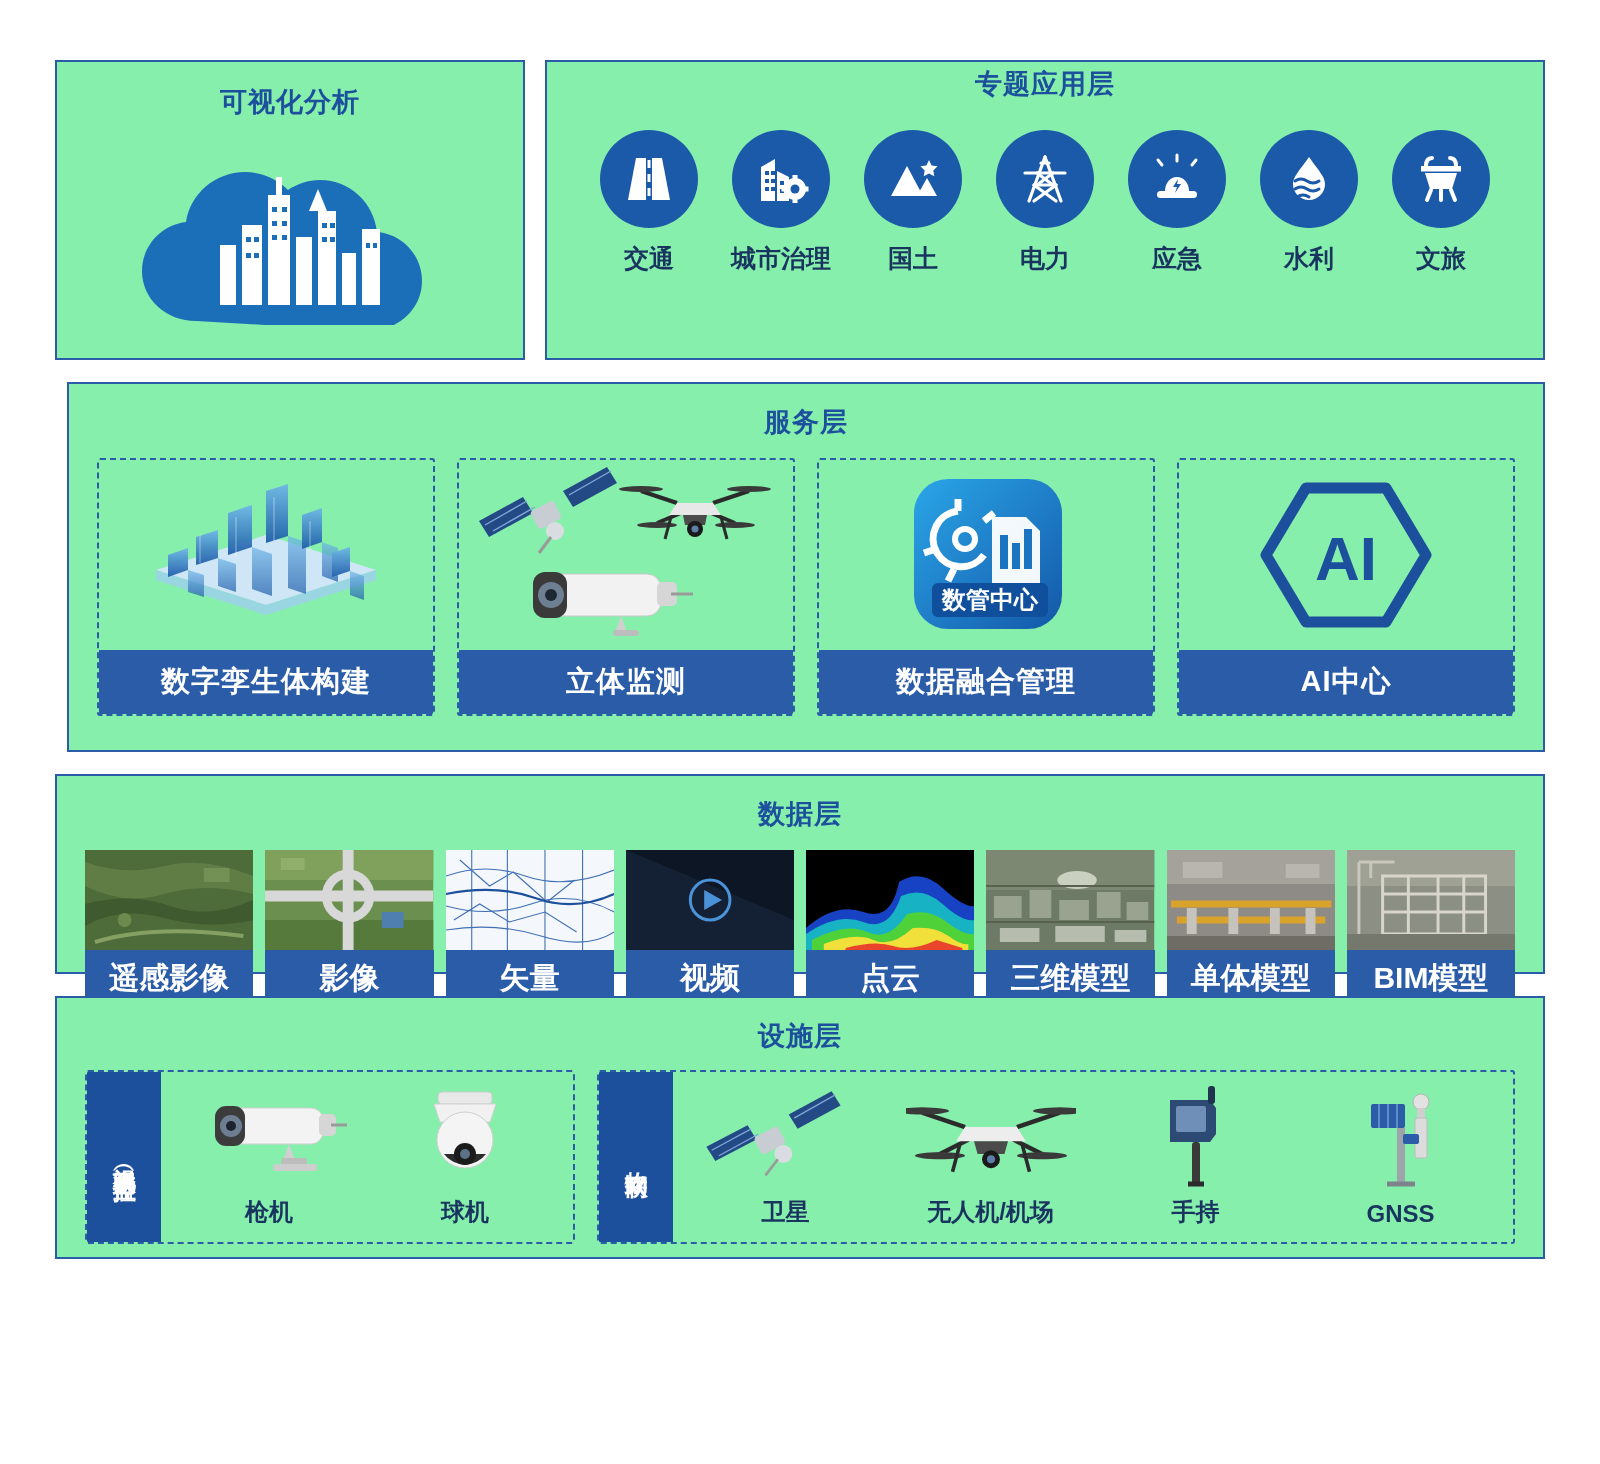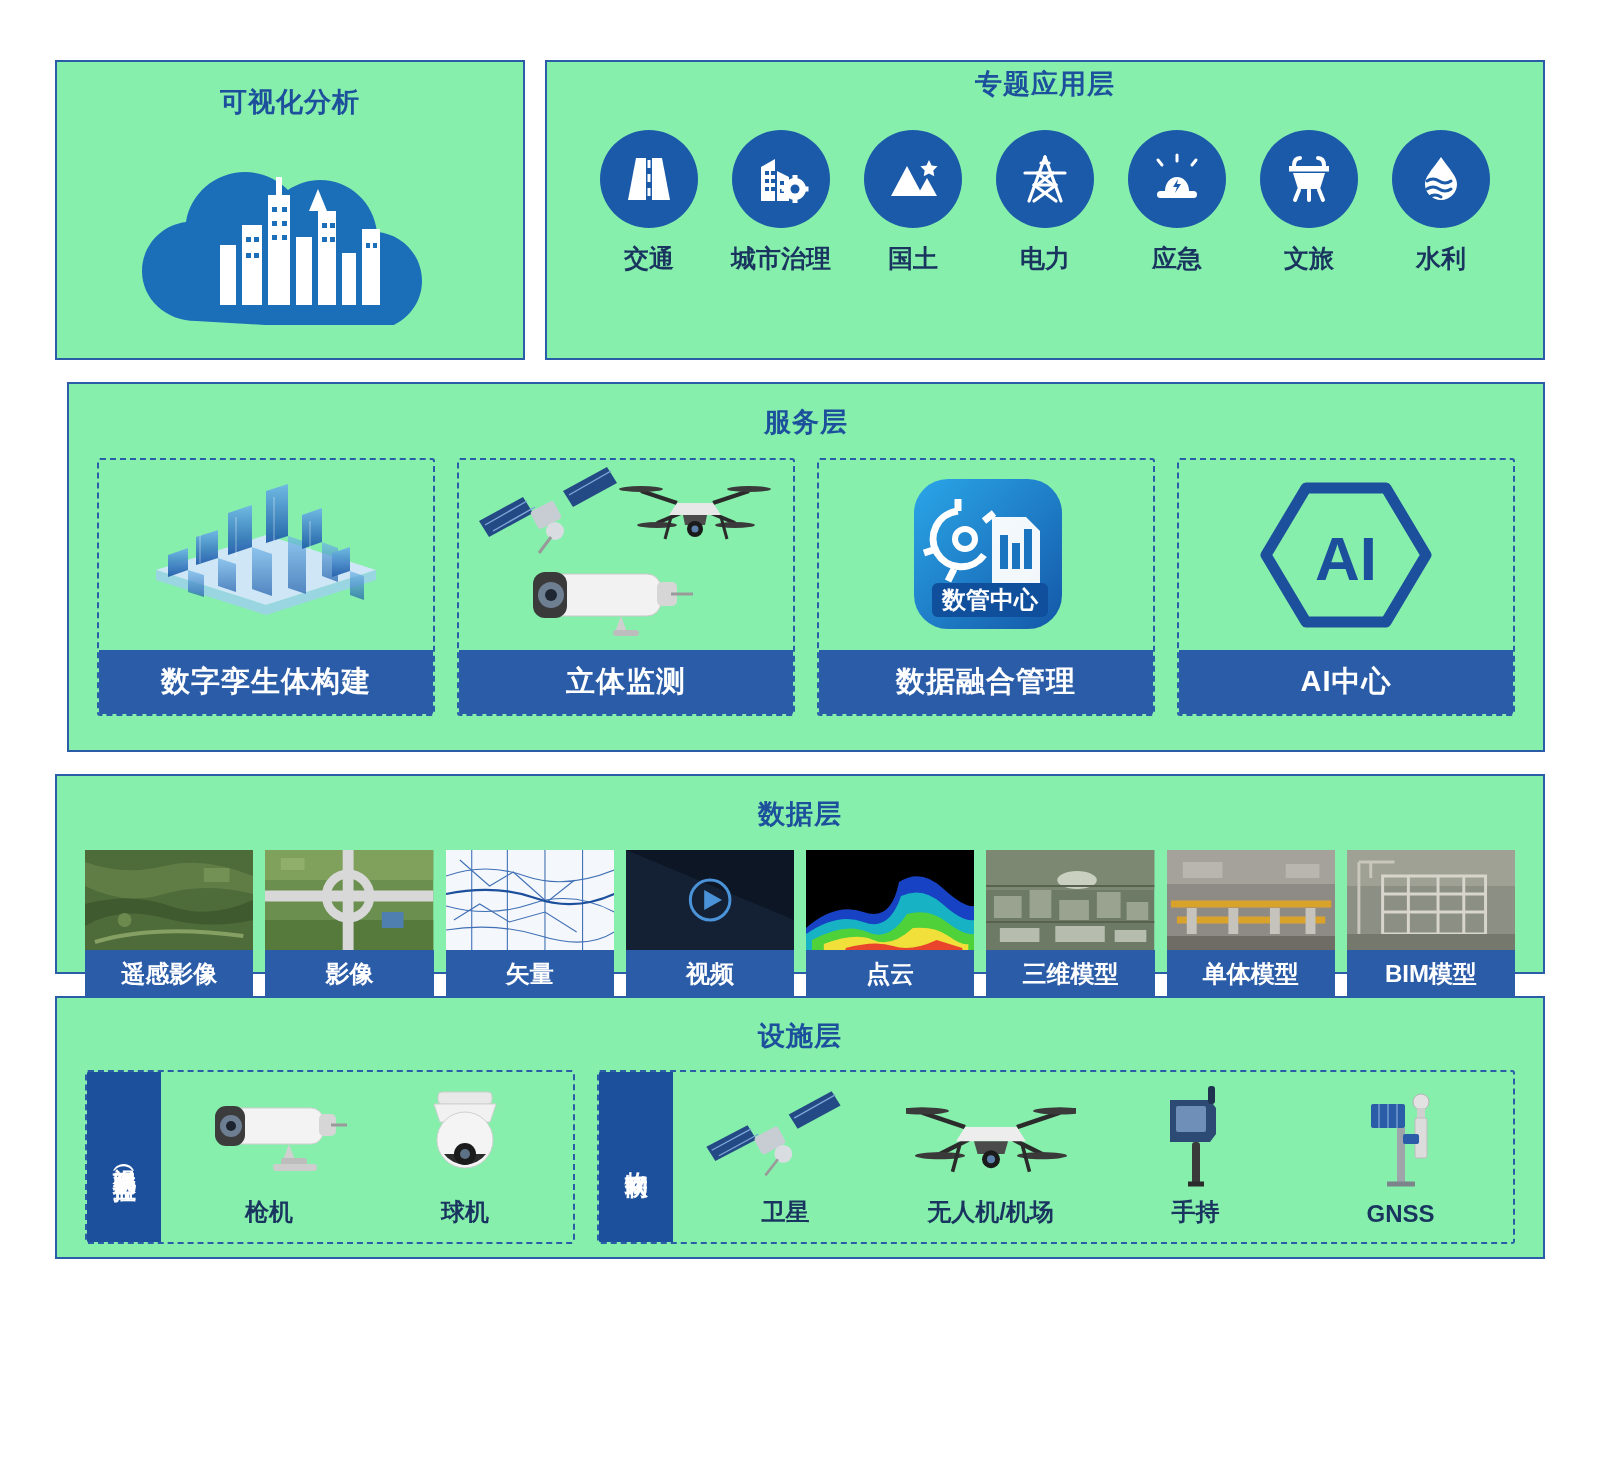--- a/index.html
+++ b/index.html
@@ -140,21 +140,21 @@
   }
   .data-art {
     height: 100px;
     position: relative;
     overflow: hidden;
   }
   .data-caption {
     background: #2a5ca8;
     color: #fff;
     text-align: center;
-    font-size: 24px;
+    font-size: 30px;
     font-weight: bold;
     padding: 8px 0;
     white-space: nowrap;
   }
 
   
   .facility-panel {
     margin-top: 22px;
     height: 263px;
     padding-top: 20px;
@@ -346,47 +346,47 @@
               <path fill="#fff" d="M16 38c0-8 5.4-14 12-14s12 6 12 14z"></path>
               <rect x="8" y="38" width="40" height="7" rx="3.5" fill="#fff"></rect>
               <path fill="#1b5aa8" d="M29 26 l-5 8h4l-2 6 6-9h-4z"></path>
             </svg>
           </div>
           <div class="app-label">应急</div>
         </div>
 
         <div class="app-item">
           <div class="app-circle">
+            <svg width="56" height="52" viewBox="0 0 56 52">
+              <path fill="#fff" d="M28 4 C18 18 12 24 12 31 a16 16 0 0 0 32 0 c0-7-6-13-16-27z"></path>
+              <g stroke="#1b5aa8" stroke-width="3" fill="none" stroke-linecap="round">
+                <path d="M14 28 q6 -4 12 0 t12 0"></path>
+                <path d="M14 36 q6 -4 12 0 t12 0"></path>
+                <path d="M16 44 q6 -4 12 0"></path>
+              </g>
+            </svg>
+          </div>
+          <div class="app-label">水利</div>
+        </div>
+
+        <div class="app-item">
+          <div class="app-circle">
             <svg width="56" height="50" viewBox="0 0 56 50">
               <rect x="8" y="12" width="40" height="5.5" fill="#fff"></rect>
               <path fill="#fff" d="M12 19 h32 l-5 16 H17z"></path>
               <g stroke="#fff" stroke-width="4" fill="none" stroke-linecap="round">
                 <path d="M18 36 L14 46"></path>
                 <path d="M38 36 L42 46"></path>
                 <path d="M28 36 L28 46"></path>
                 <path d="M13 12 q0 -8 6 -8"></path>
                 <path d="M43 12 q0 -8 -6 -8"></path>
               </g>
             </svg>
           </div>
           <div class="app-label">文旅</div>
-        </div>
-
-        <div class="app-item">
-          <div class="app-circle">
-            <svg width="56" height="52" viewBox="0 0 56 52">
-              <path fill="#fff" d="M28 4 C18 18 12 24 12 31 a16 16 0 0 0 32 0 c0-7-6-13-16-27z"></path>
-              <g stroke="#1b5aa8" stroke-width="3" fill="none" stroke-linecap="round">
-                <path d="M14 28 q6 -4 12 0 t12 0"></path>
-                <path d="M14 36 q6 -4 12 0 t12 0"></path>
-                <path d="M16 44 q6 -4 12 0"></path>
-              </g>
-            </svg>
-          </div>
-          <div class="app-label">水利</div>
         </div>
 
       </div>
     </div>
   </div>
 
   <div class="panel service-panel">
     <div class="panel-title">服务层</div>
     <div class="service-row">
 

